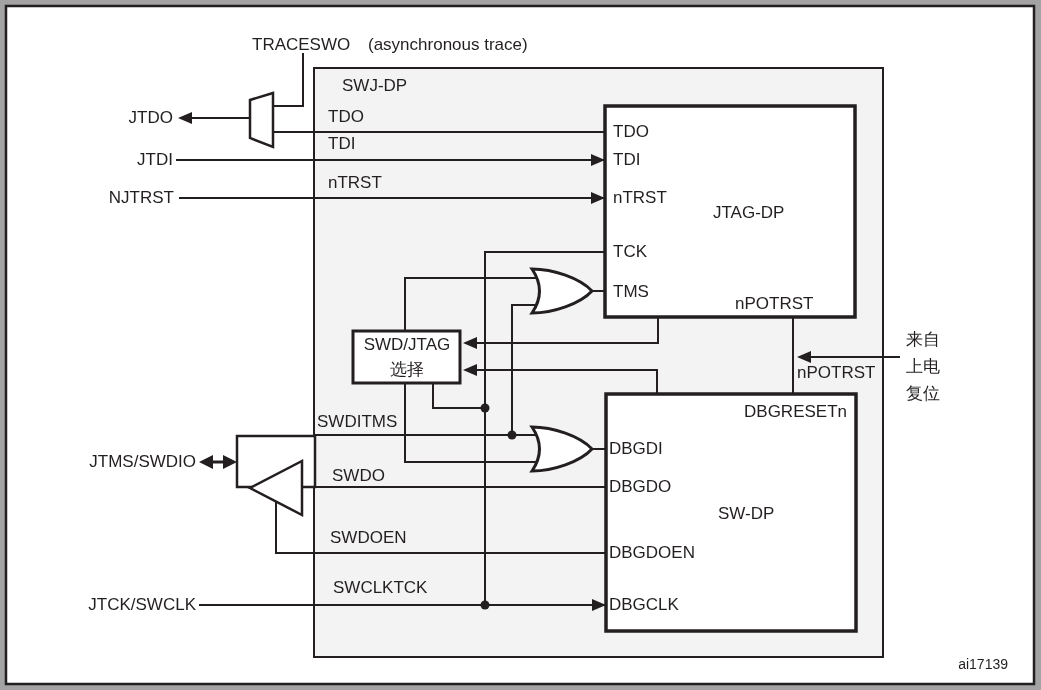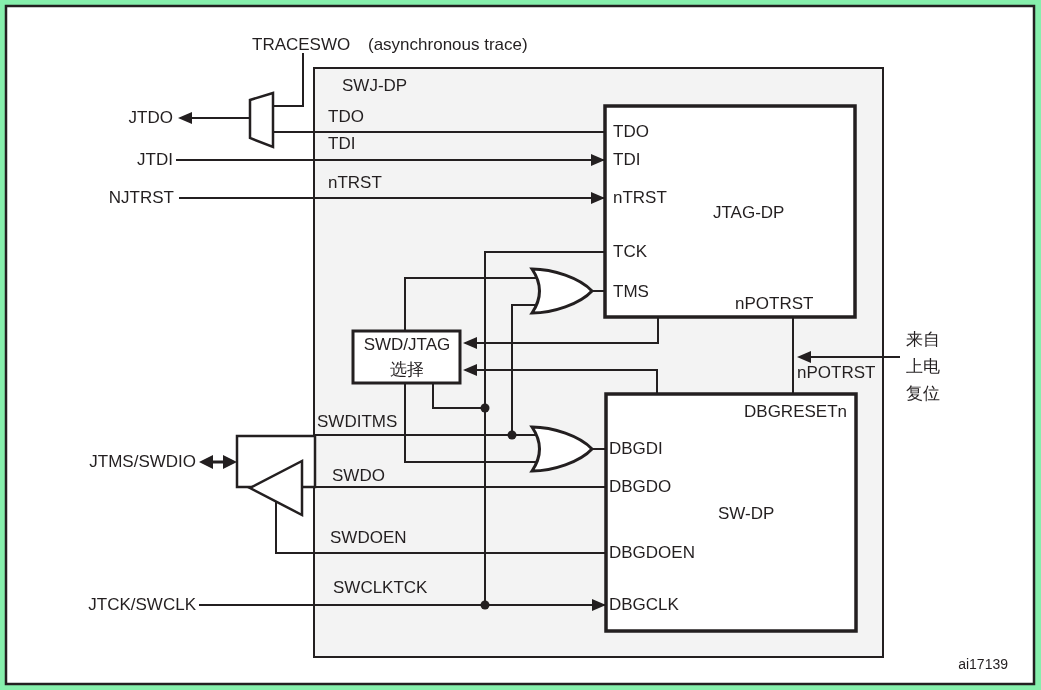--- a/index.html
+++ b/index.html
@@ -1,19 +1,19 @@
 <!DOCTYPE html>
 <html><head>
 <meta charset="utf-8">
 <style>
   html,body{margin:0;padding:0;background:#ffffff;}
   .stage{
     position:relative;
     width:1041px;height:690px;
-    background:#86efac;
+    background:#a3a3a3;
     font-family:"Liberation Sans", sans-serif;
     overflow:hidden;
   }
   svg{position:absolute;left:0;top:0;}
   text{
     font-family:"Liberation Sans", sans-serif;
     font-size:17px;
     fill:#231f20;
   }
   .cn{font-size:17px;}

